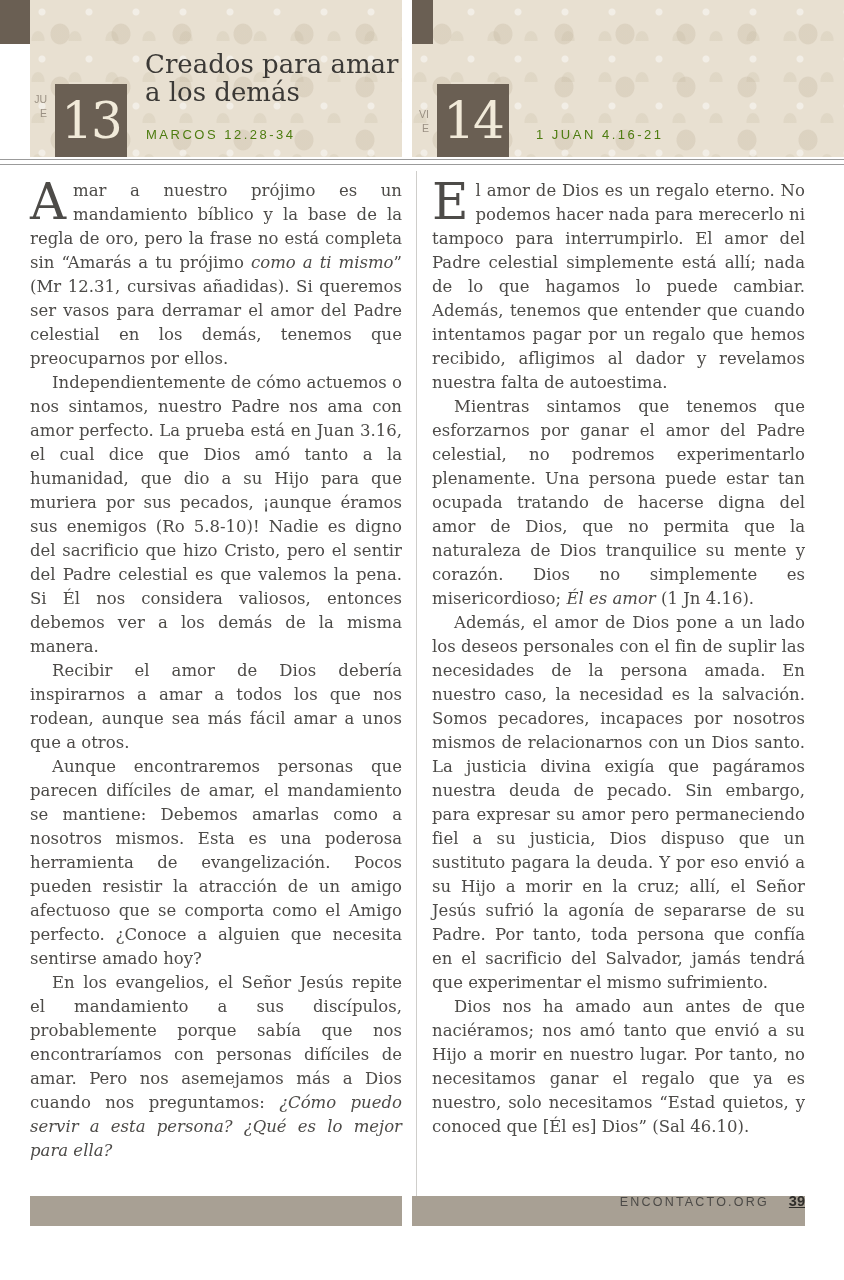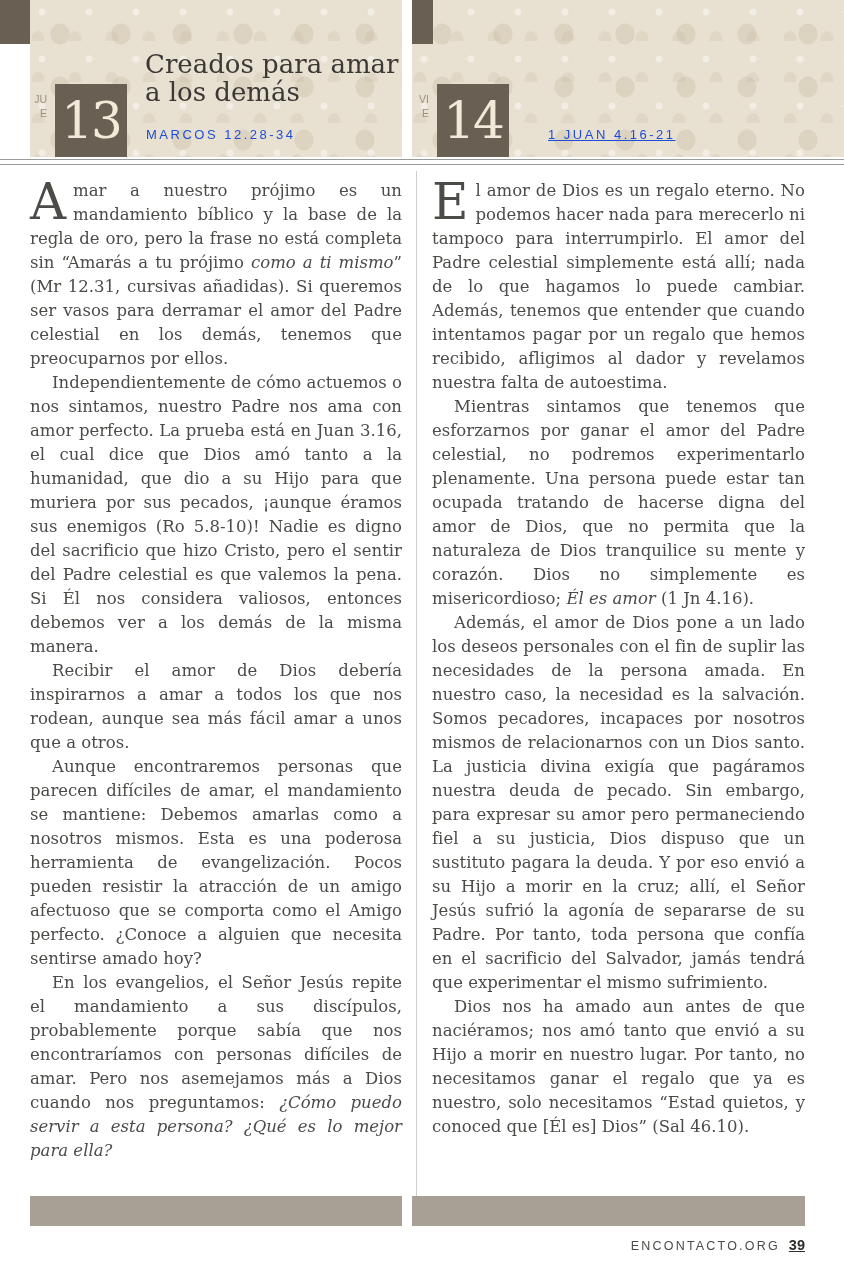--- a/index.html
+++ b/index.html
@@ -56,44 +56,44 @@
     top: 92px;
     width: 13px;
     font-family: "Liberation Sans", sans-serif;
     font-size: 10.5px;
     line-height: 14px;
     color: #9a9083;
     word-break: break-all;
     text-align: right;
   }
   .day-abbr-1 { left: 34px; }
-  .day-abbr-2 { left: 416px; }
+  .day-abbr-2 { left: 416px; margin-top: 15px; }
 
   
   .title {
     position: absolute;
     top: 50px;
     font-size: 26px;
     line-height: 28px;
     color: #3b3936;
   }
   .title-1 { left: 145px; width: 268px; }
   .title-2 { left: 527px; width: 200px; }
 
   .scripture {
     position: absolute;
     top: 127px;
     font-family: "Liberation Sans", sans-serif;
     font-size: 13px;
     letter-spacing: 2.5px;
-    color: #1d4ed8;
+    color: #4d7c0f;
     white-space: nowrap;
   }
   .scripture-1 { left: 146px; }
-  .scripture-2 { left: 548px; text-decoration: underline; }
+  .scripture-2 { left: 536px; }
 
   
   .double-rule {
     position: absolute;
     top: 159px; left: 0;
     width: 844px; height: 6px;
     border-top: 1px solid #9b9b9b;
     border-bottom: 1px solid #9b9b9b;
   }
   .vdivider {
@@ -126,25 +126,25 @@
     color: #4d4b48;
   }
 
   
   .bottom-bar { position: absolute; top: 1196px; height: 30px; background: var(--bar-taupe, #a8a094); }
   .bar-left  { left: 30px;  width: 372px; }
   .bar-right { left: 412px; width: 393px; }
 
   .footer {
     position: absolute;
-    top: 1237px; right: 39px;
+    top: 1193px; right: 39px;
     font-family: "Liberation Sans", sans-serif;
     display: flex;
     align-items: baseline;
-    gap: 9px;
+    gap: 20px;
   }
   .site { font-size: 12.5px; letter-spacing: 2.2px; color: #4c4a47; }
   .pagenum { font-size: 14.5px; font-weight: bold; color: #2f2d2a; text-decoration: underline; }
 </style>
 </head>
 <body>
 
 <div id="page">
 
   <div class="band band-left"></div>

